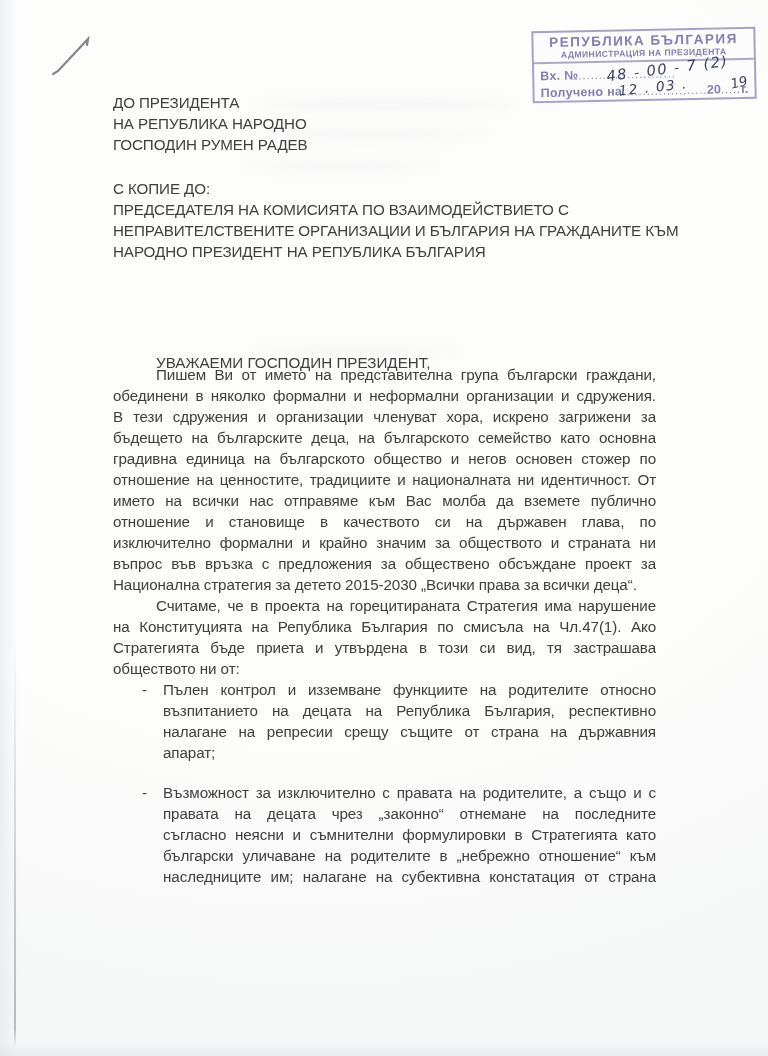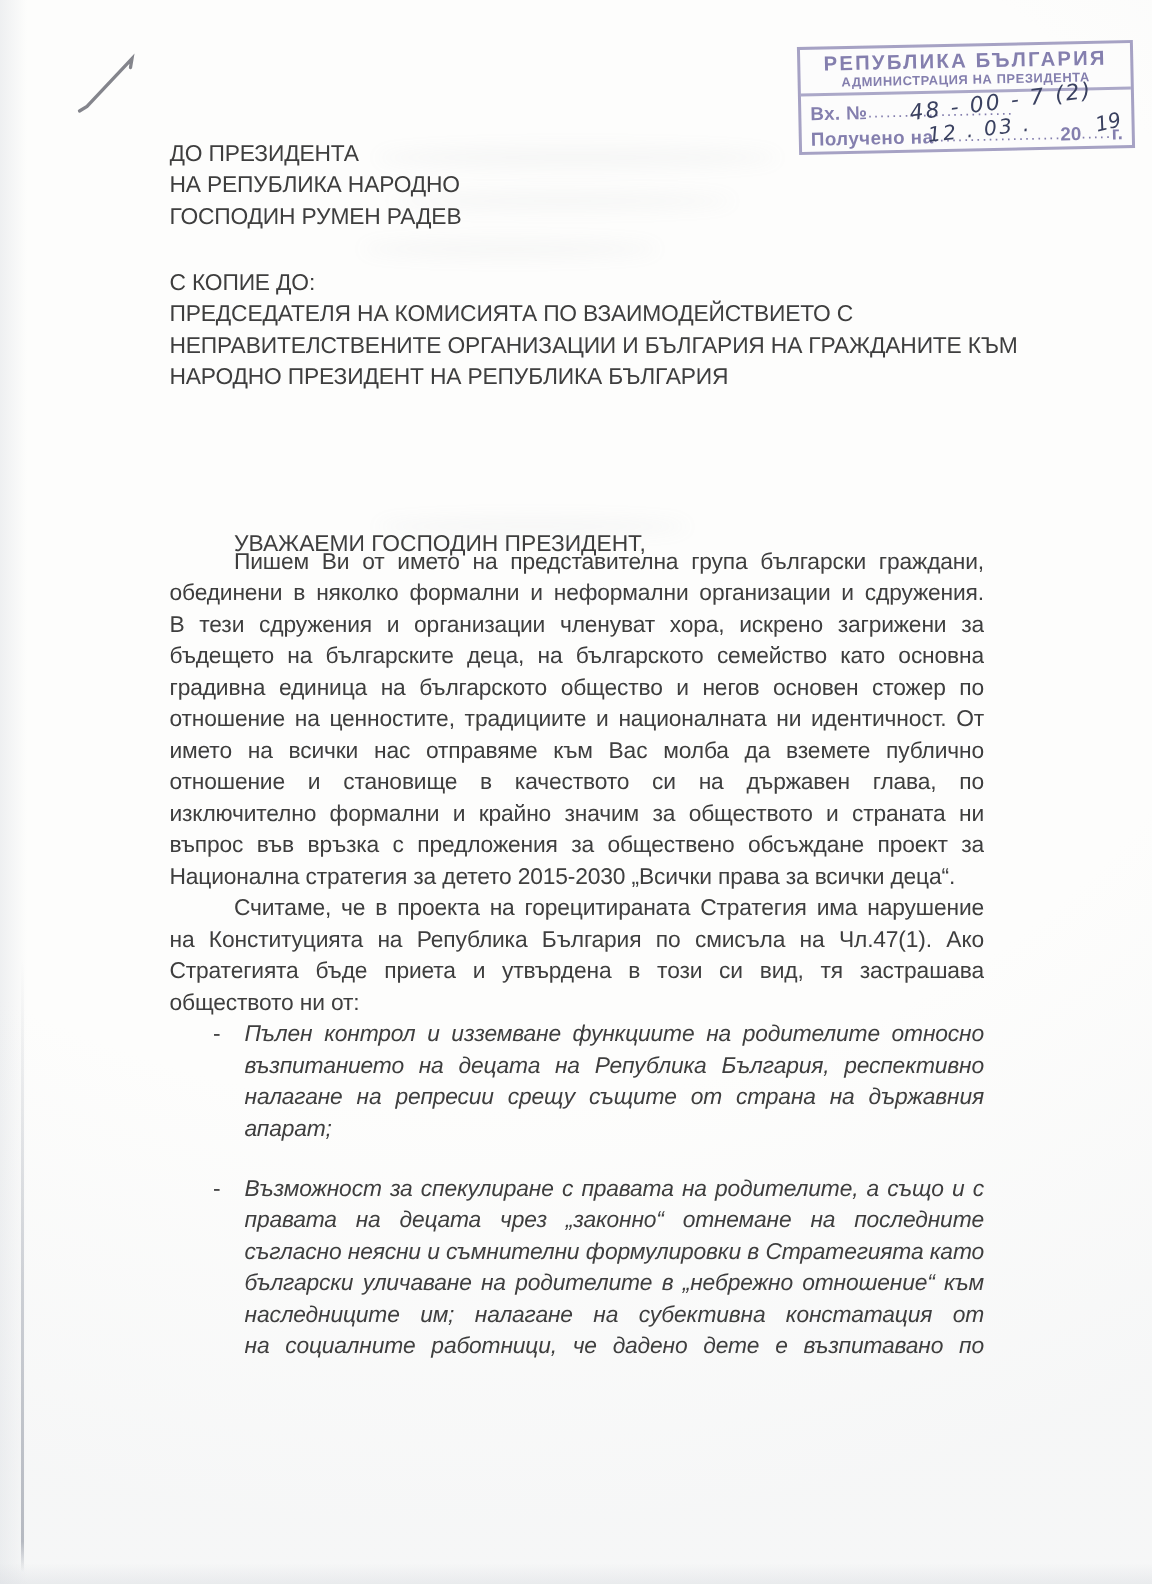--- a/index.html
+++ b/index.html
@@ -62,21 +62,21 @@
   .plain .tline { text-align:right; text-align-last:left; }
   .tline {
     height:21px; line-height:21px; overflow:hidden;
     text-align:justify; text-align-last:justify;
     letter-spacing:-0.1px;
   }
   .tline.lastline { text-align-last:left; }
   .tline.ind { text-indent:43px; }
   .bullet { display:flex; }
   .bullet .marker { width:50px; padding-left:29px; box-sizing:border-box; line-height:21px; flex:none; }
-  .bullet .blines { flex:1; min-width:0;font-style:italic; }
+  .bullet .blines { flex:1; min-width:0; }
   .bullet2 { margin-top:19px; }
 </style>
 </head>
 <body>
 
 <div class="page">
 
   <div class="scan-edge-line"></div>
   <div class="smudge s1"></div>
   <div class="smudge s2"></div>
@@ -150,23 +150,22 @@
       <div class="blines">
           <div class="tline">Пълен контрол и изземване функциите на родителите относно</div>
           <div class="tline">възпитанието на децата на Република България, респективно</div>
           <div class="tline">налагане на репресии срещу същите от страна на държавния</div>
           <div class="tline lastline">апарат;</div>
         </div>
     </div>
     <div class="bullet bullet2">
       <span class="marker">-</span>
       <div class="blines">
-          <div class="tline">Възможност за спекулиране с правата на родителите, а също и с</div>
+          <div class="tline">Възможност за изключително с правата на родителите, а също и с</div>
           <div class="tline">правата на децата чрез „законно“ отнемане на последните</div>
           <div class="tline">съгласно неясни и съмнителни формулировки в Стратегията като</div>
           <div class="tline">български уличаване на родителите в „небрежно отношение“ към</div>
           <div class="tline">наследниците им; налагане на субективна констатация от страна</div>
-          <div class="tline">на социалните работници, че дадено дете е възпитавано по</div>
         </div>
     </div>
   </div>
 
 </div>
 
 </body></html>

